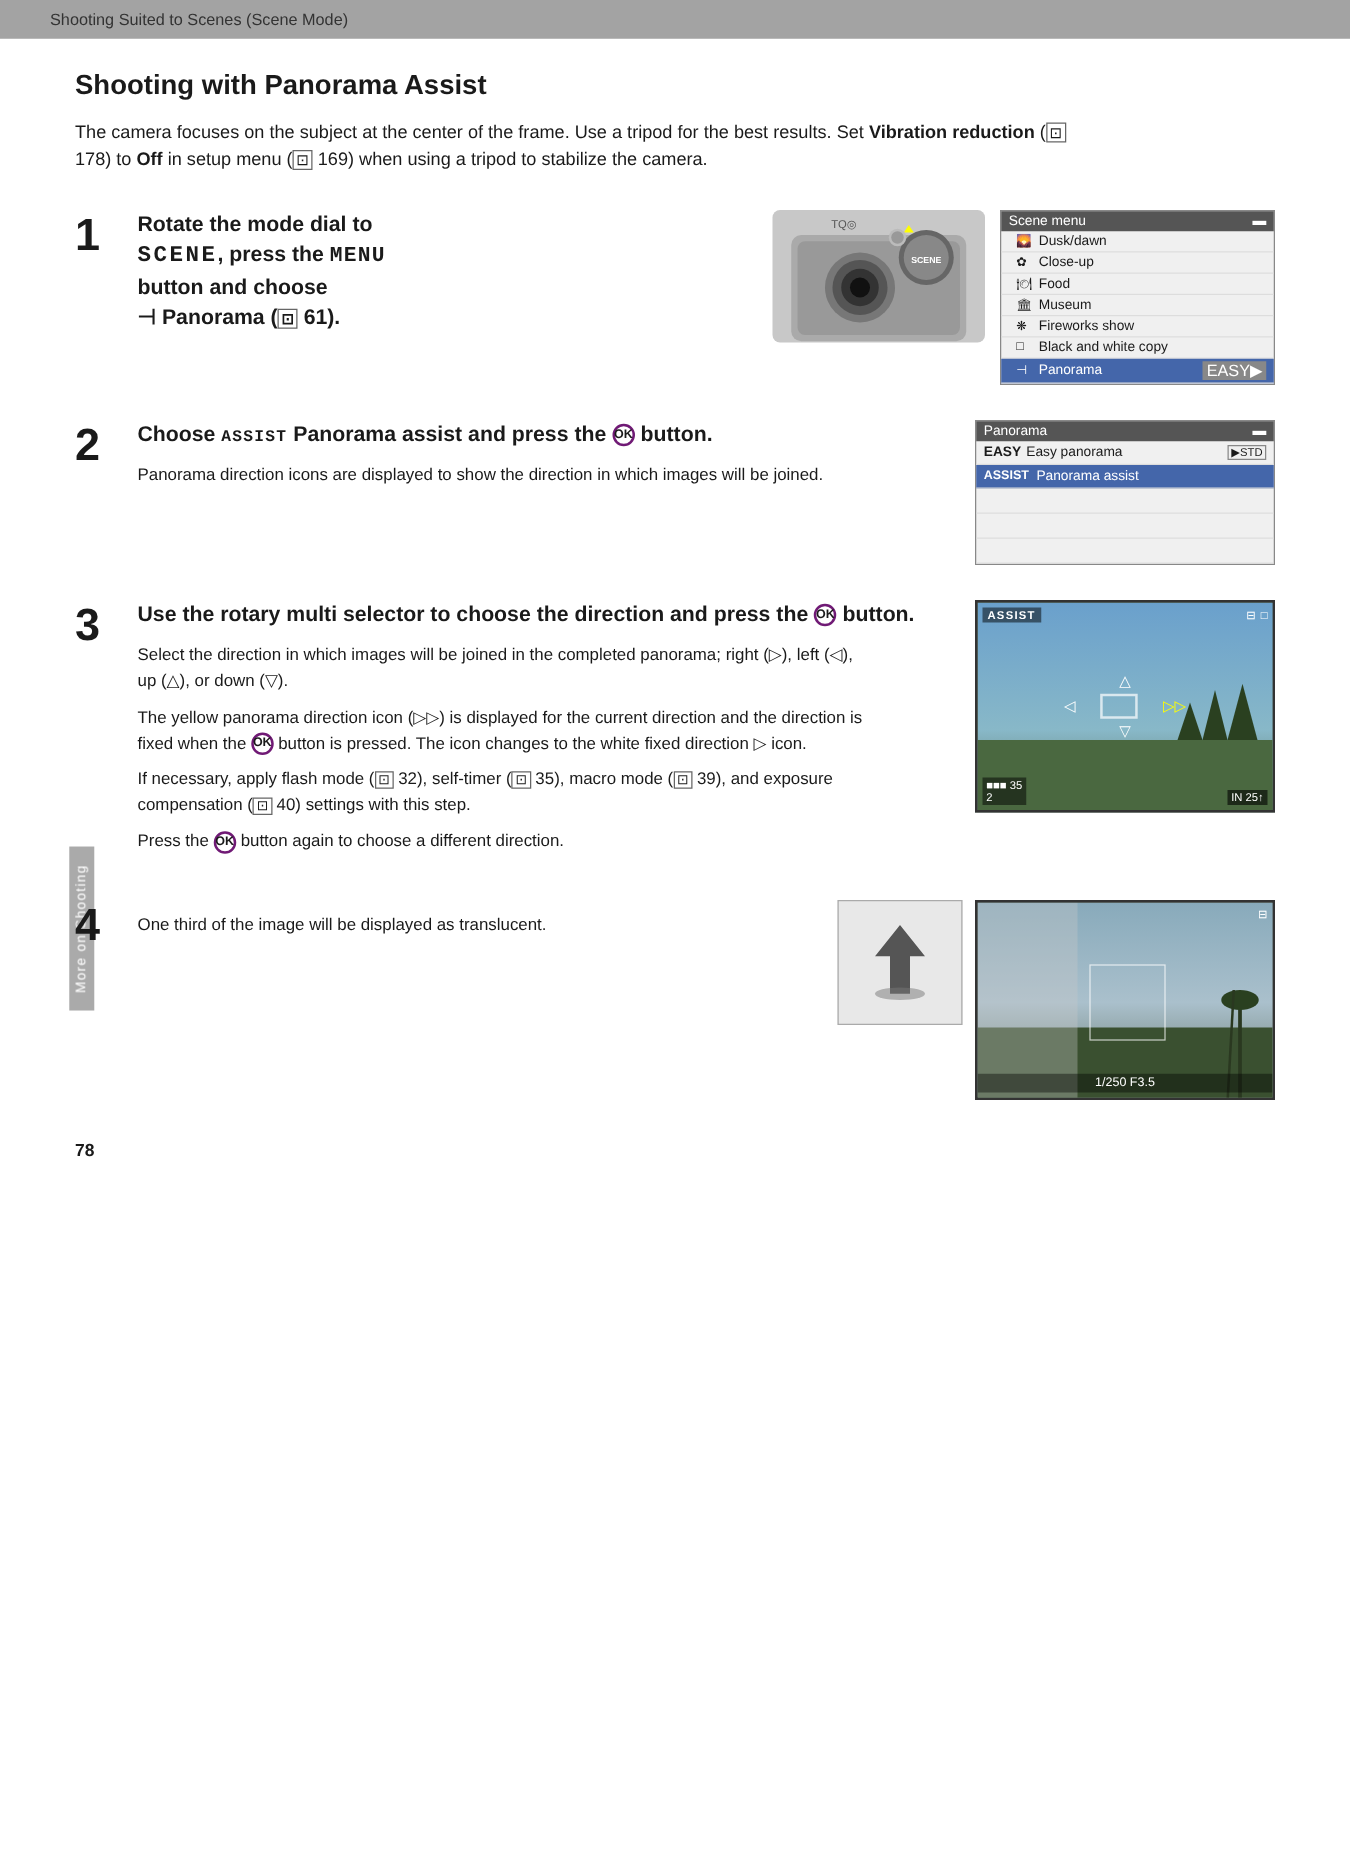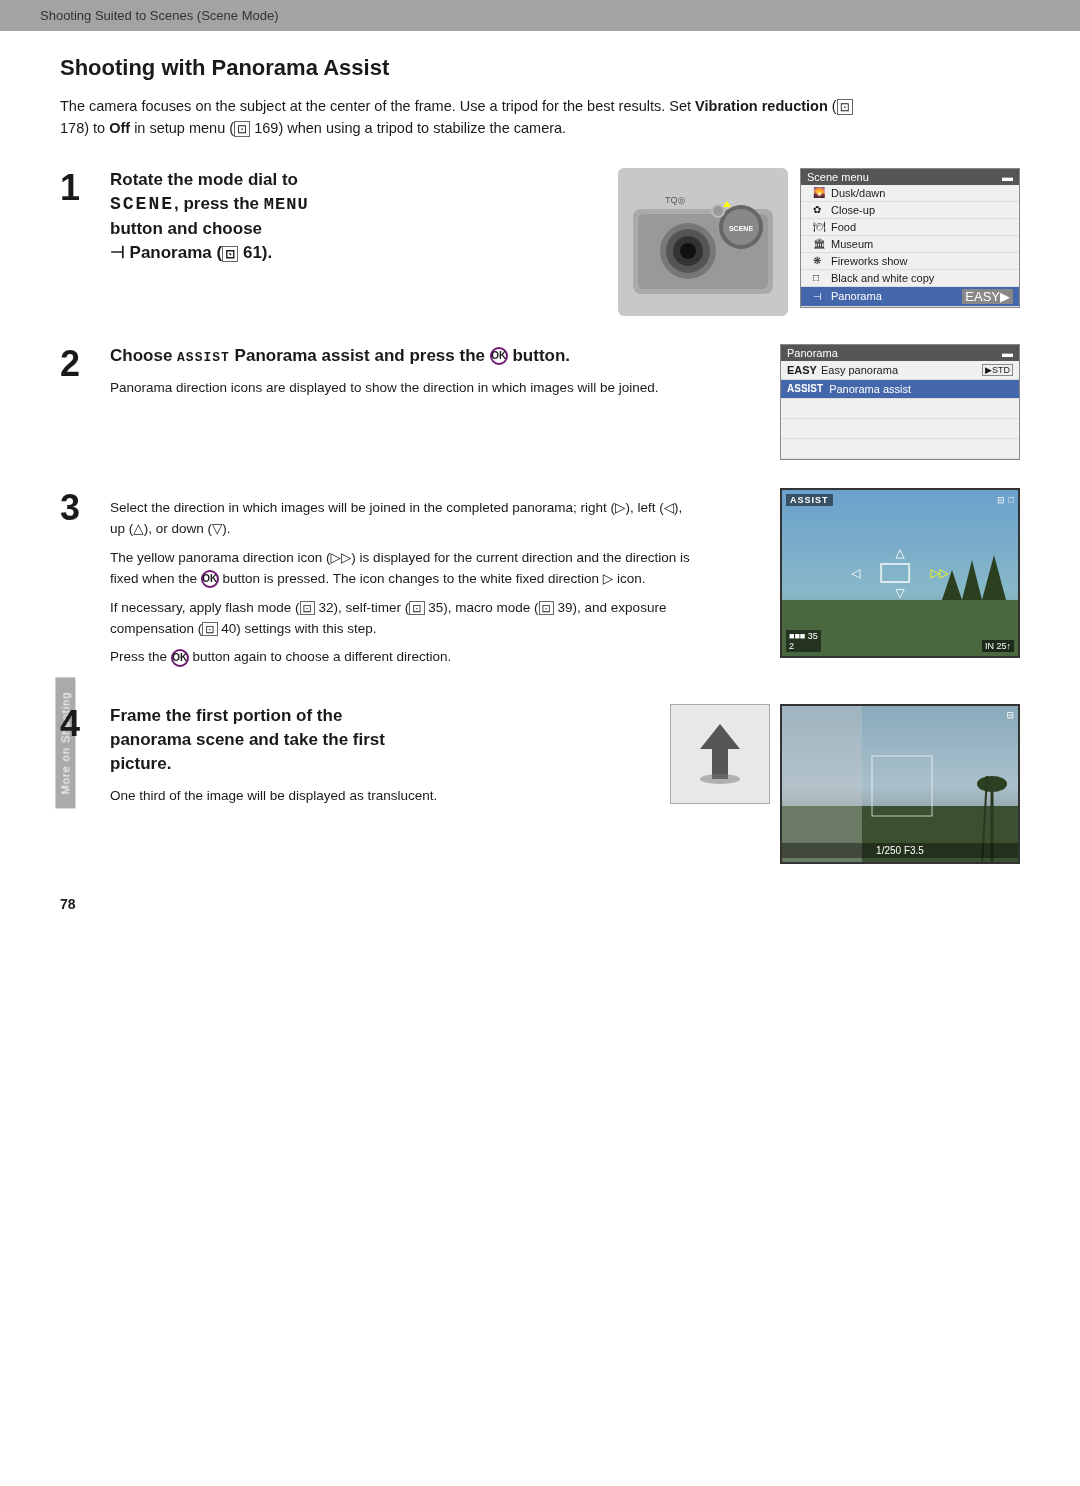--- a/index.html
+++ b/index.html
@@ -79,21 +79,21 @@
       max-width: 580px;
     }
 
     .step-body p {
       margin-bottom: 8px;
     }
 
     
     .camera-dial {
       width: 170px;
-      height: 148px;
+      height: 106px;
       background: #c8c8c8;
       border-radius: 6px;
       display: flex;
       align-items: center;
       justify-content: center;
       position: relative;
       overflow: hidden;
     }
 
     
@@ -408,20 +408,23 @@
         </div>
       </div>
     </div>
   </div>
 
   <div class="step">
     <div class="step-number">3</div>
     <div class="step-content">
       <div class="step-row">
         <div style="flex:1;">
+          <div class="step-title">
+            Use the rotary multi selector to choose the direction and press the <span class="ok-btn">OK</span> button.
+          </div>
           <div class="step-body">
             <p>Select the direction in which images will be joined in the completed panorama; right (▷), left (◁), up (△), or down (▽).</p>
             <p>The yellow panorama direction icon (▷▷) is displayed for the current direction and the direction is fixed when the <span class="ok-btn">OK</span> button is pressed. The icon changes to the white fixed direction ▷ icon.</p>
             <p>If necessary, apply flash mode (<span style="border:1px solid #666;padding:0 2px;font-size:11px;">⊡</span> 32), self-timer (<span style="border:1px solid #666;padding:0 2px;font-size:11px;">⊡</span> 35), macro mode (<span style="border:1px solid #666;padding:0 2px;font-size:11px;">⊡</span> 39), and exposure compensation (<span style="border:1px solid #666;padding:0 2px;font-size:11px;">⊡</span> 40) settings with this step.</p>
             <p>Press the <span class="ok-btn">OK</span> button again to choose a different direction.</p>
           </div>
         </div>
 
         <div class="lcd-screen" style="min-width:240px;">
 
@@ -475,25 +478,20 @@
         </div>
       </div>
     </div>
   </div>
 
   <div class="step">
     <div class="step-number">4</div>
     <div class="step-content">
       <div class="step-row">
         <div style="flex:1;">
-          <div class="step-title">
-            <span>Frame the first portion of the</span><br>
-            <span>panorama scene and take the first</span><br>
-            <span>picture.</span>
-          </div>
           <div class="step-body">
             <p>One third of the image will be displayed as translucent.</p>
           </div>
         </div>
 
         <div class="step4-images">
 
           <div class="download-icon-box">
             <svg width="70" height="70" viewBox="0 0 70 70">
 

